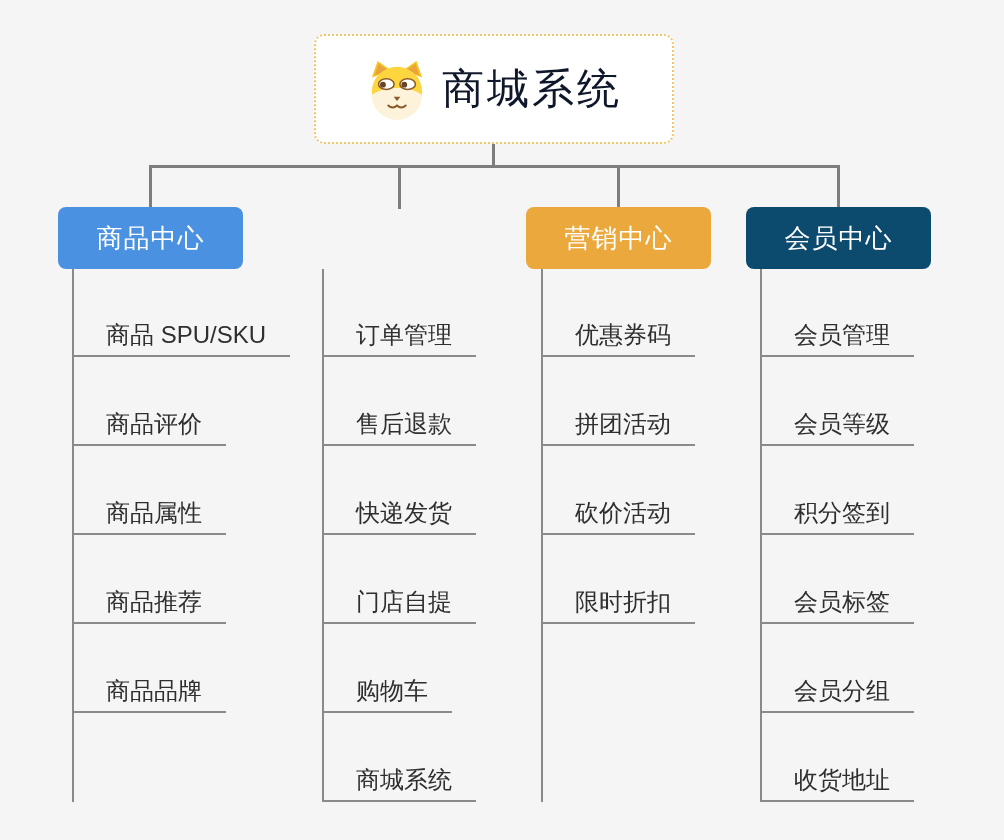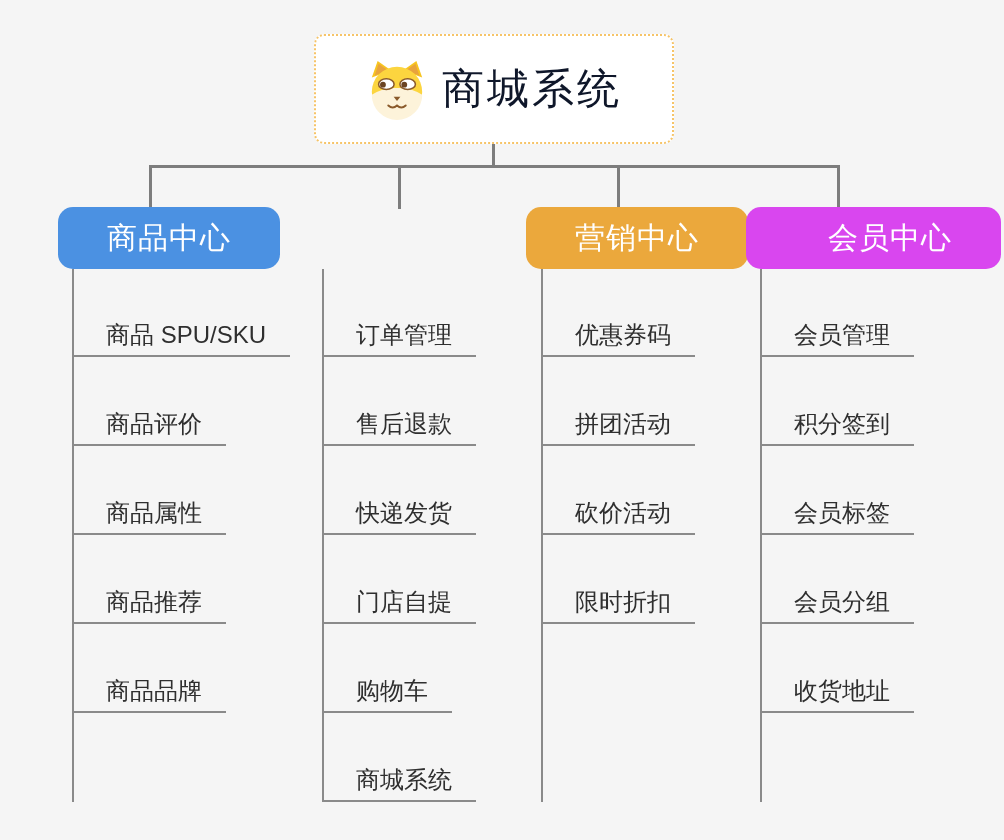--- a/index.html
+++ b/index.html
@@ -17,23 +17,23 @@
 
   
   .line{position:absolute;background:#7d7d7d;}
   .stem{left:492px;top:144px;width:3px;height:22px;}
   .bus{left:149px;top:165px;width:691px;height:3px;}
   .drop{top:165px;width:3px;height:44px;}
   .drop-1{left:149px;} .drop-2{left:398px;} .drop-3{left:617px;} .drop-4{left:837px;}
 
   
   .branch{
-    position:absolute;top:207px;width:222px;height:62px;border-radius:15px;
+    position:absolute;top:207px;width:185px;height:62px;border-radius:8px;
     display:flex;align-items:center;justify-content:center;
-    color:#ffffff;font-size:30px;letter-spacing:1px;
+    color:#ffffff;font-size:26px;letter-spacing:1px;
   }
   .branch-1{left:58px;} .branch-2{left:307px;} .branch-3{left:526px;} .branch-4{left:746px;}
 
   
   .col{position:absolute;top:269px;width:235px;height:533px;border-left:2px solid #8a8a8a;}
   .col-1{left:72px;} .col-2{left:322px;} .col-3{left:541px;} .col-4{left:760px;}
   .leaf{
     position:absolute;left:0;box-sizing:border-box;height:44px;
     padding:0 24px 6px 32px;border-bottom:2px solid #8a8a8a;
     display:flex;align-items:flex-end;white-space:nowrap;
@@ -71,21 +71,21 @@
 
   <div class="line stem"></div>
   <div class="line bus"></div>
   <div class="line drop drop-1"></div>
   <div class="line drop drop-2"></div>
   <div class="line drop drop-3"></div>
   <div class="line drop drop-4"></div>
 
   <div class="branch branch-1" style="background: rgb(75, 145, 226);">商品中心</div>
   <div class="branch branch-3" style="background: rgb(235, 168, 60);">营销中心</div>
-  <div class="branch branch-4" style="background: #d946ef; padding-left: 33px;">会员中心</div>
+  <div class="branch branch-4" style="background: #0c4a6e;">会员中心</div>
 
   <div class="col col-1">
     <div class="leaf">商品 SPU/SKU</div>
     <div class="leaf">商品评价</div>
     <div class="leaf">商品属性</div>
     <div class="leaf">商品推荐</div>
     <div class="leaf">商品品牌</div>
   </div>
 
   <div class="col col-2">
@@ -99,19 +99,20 @@
 
   <div class="col col-3">
     <div class="leaf">优惠券码</div>
     <div class="leaf">拼团活动</div>
     <div class="leaf">砍价活动</div>
     <div class="leaf">限时折扣</div>
   </div>
 
   <div class="col col-4">
     <div class="leaf">会员管理</div>
+    <div class="leaf">会员等级</div>
     <div class="leaf">积分签到</div>
     <div class="leaf">会员标签</div>
     <div class="leaf">会员分组</div>
     <div class="leaf">收货地址</div>
   </div>
 
 </div>
 
 </body></html>

